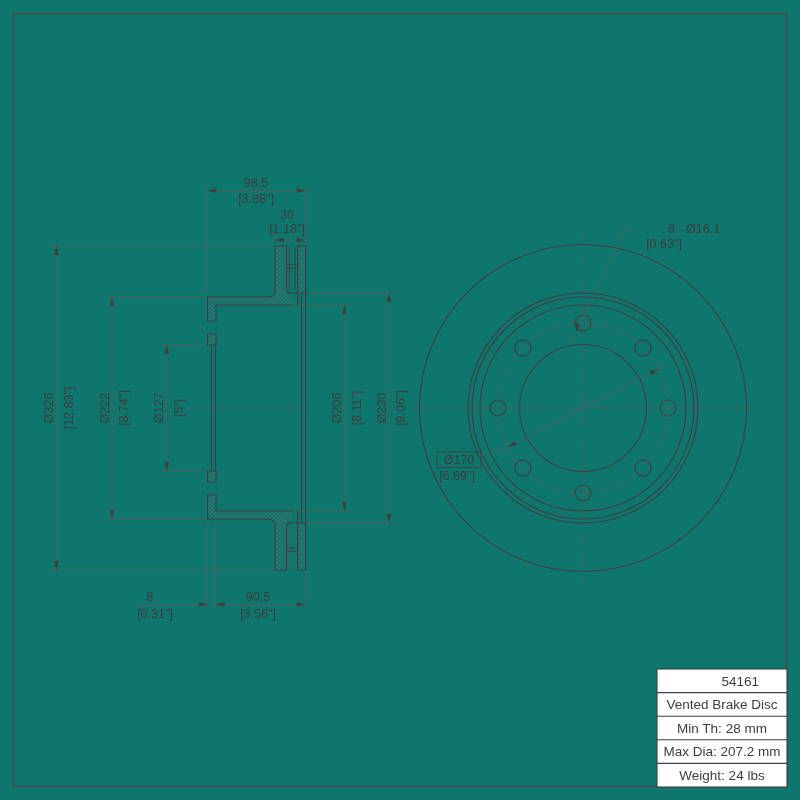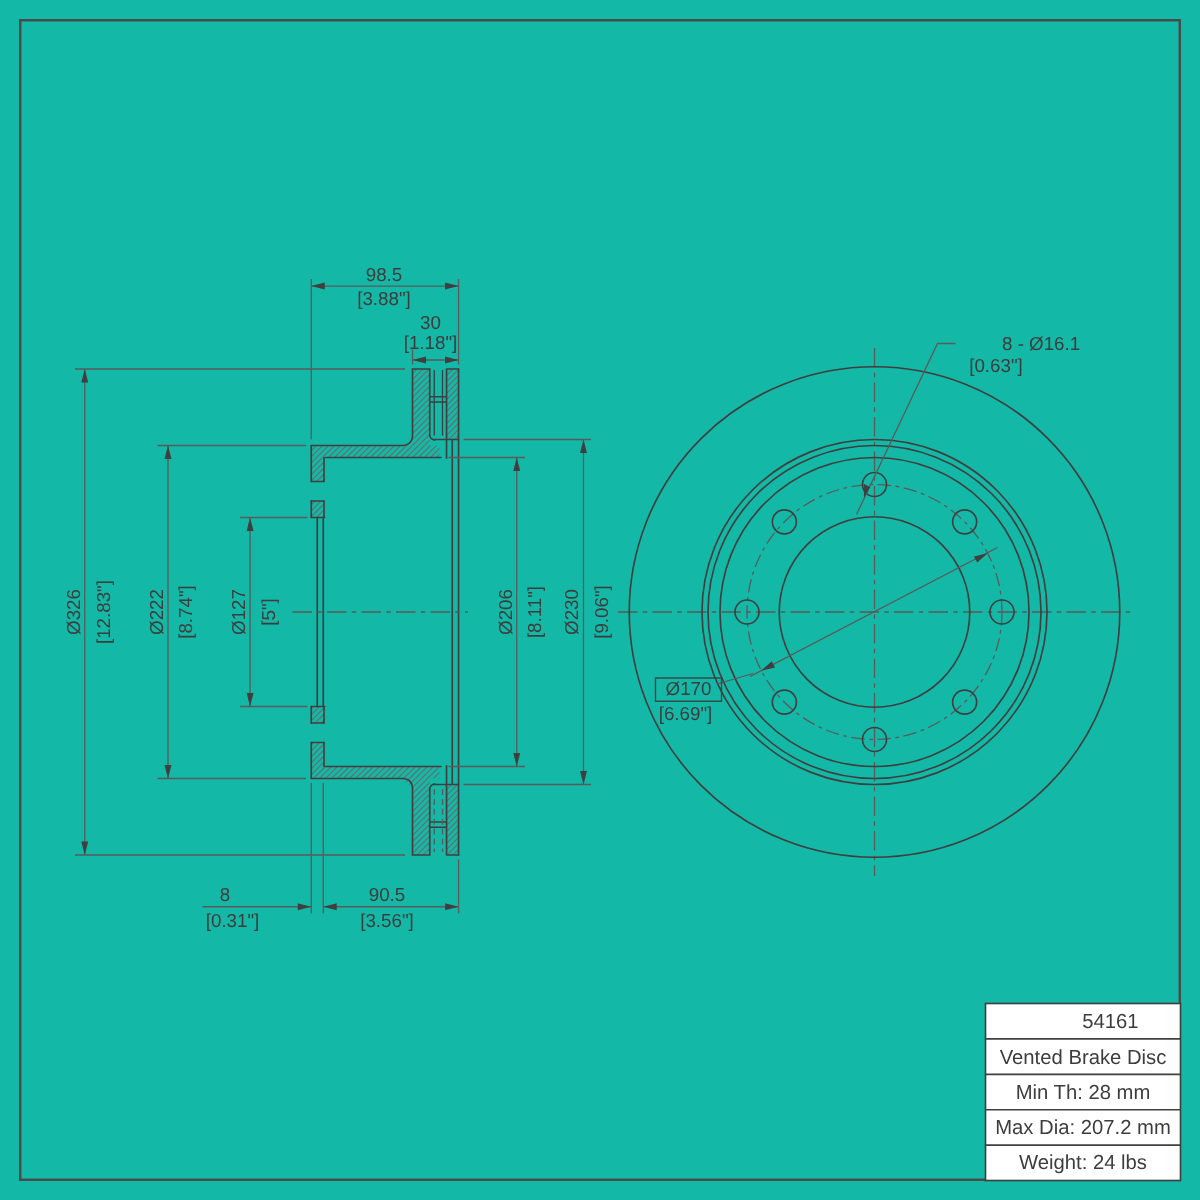--- a/index.html
+++ b/index.html
@@ -1,16 +1,16 @@
 <!DOCTYPE html>
 <html><head>
 <meta charset="utf-8">
 <style>
   html,body{margin:0;padding:0;background:#fff;}
-  .canvas{position:relative;width:800px;height:800px;background:#14b8a6;
+  .canvas{position:relative;width:800px;height:800px;background:#0f766e;
           font-family:"Liberation Sans", sans-serif;}
   svg{position:absolute;left:0;top:0;}
   text{fill:#3d3d3d;font-family:"Liberation Sans", sans-serif;}
   .dim{font-size:12.5px;}
   .tbl{font-size:13.5px;}
 </style>
 </head>
 <body>
 
 <div class="canvas">

